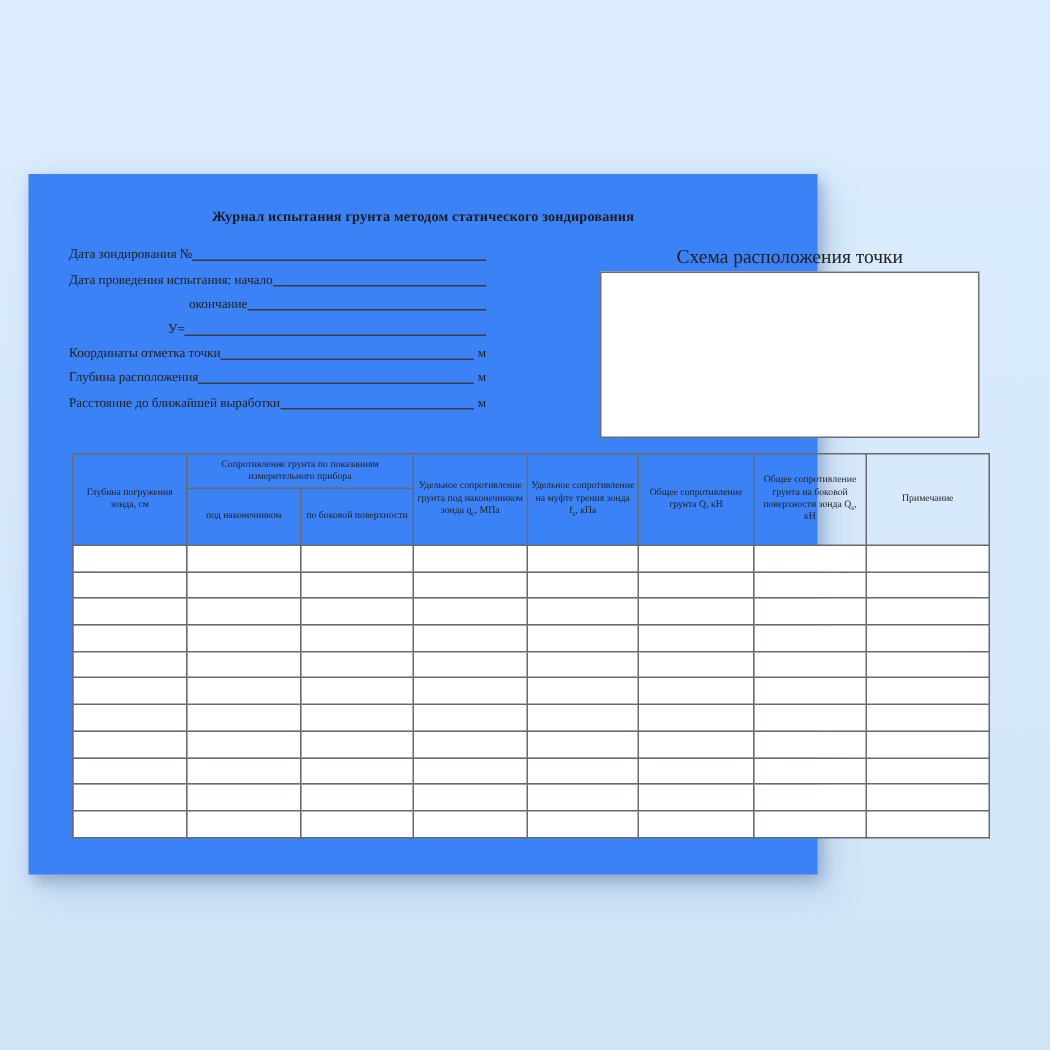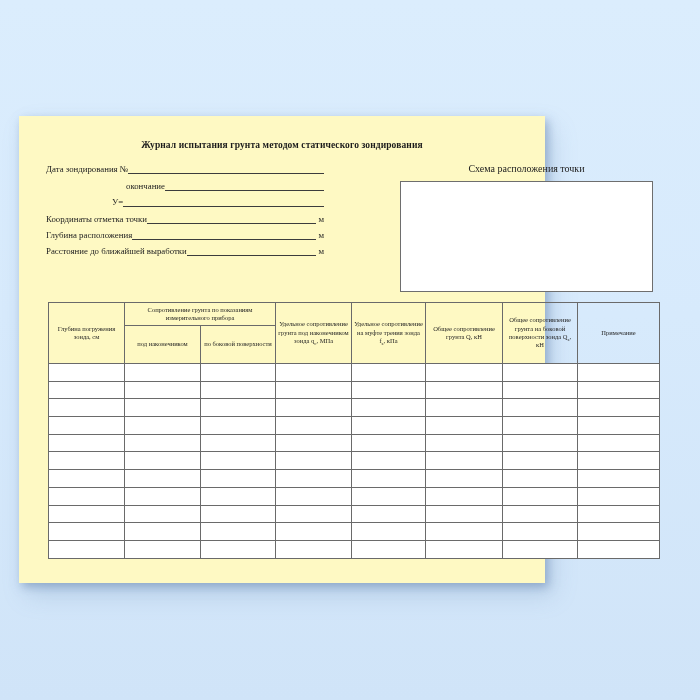--- a/index.html
+++ b/index.html
@@ -9,21 +9,21 @@
     font-family: "Liberation Serif", "DejaVu Serif", serif;
   }
   .bg {
     position: absolute; left: 0; top: 0;
     width: 700px; height: 700px;
     background: linear-gradient(to bottom, #dbedfd 0%, #d7eafc 45%, #d0e4f8 100%);
   }
   .paper {
     position: absolute; left: 19px; top: 116px;
     width: 526px; height: 467px;
-    background: #fef9c3;
+    background: #3b82f6;
     box-shadow: 3px 4px 9px rgba(105, 135, 175, 0.55), 8px 12px 22px rgba(120, 150, 190, 0.28);
   }
   .doc-title {
     position: absolute; left: 0; top: 24px; width: 100%;
     text-align: center;
     font-size: 9.5px; font-weight: bold; color: #1c1c1c;
     letter-spacing: 0.1px;
   }
   
   .fields {
@@ -39,21 +39,21 @@
     flex: 1 1 auto;
     border-bottom: 1px solid #3c3c3c;
     height: 11px;
   }
   .fline .unit { flex: 0 0 auto; padding-left: 2px; }
   .indent-80 { padding-left: 80px; text-align: center; }
   .indent-66 { padding-left: 66px; }
   
   .schema-label {
     position: absolute; left: 381px; top: 47px; width: 253px;
-    text-align: center; font-size: 10px; color: #222;
+    text-align: center; font-size: 13px; color: #222;
   }
   .schema-box {
     position: absolute; left: 381px; top: 65px;
     width: 253px; height: 111px;
     border: 1px solid #6e6e6e;
     background: #fff;
     box-sizing: border-box;
   }
   
   .tbl-wrap {
@@ -86,20 +86,24 @@
 
 <div class="bg"></div>
 
 <div class="paper">
 
   <div class="doc-title">Журнал испытания грунта методом статического зондирования</div>
 
   <div class="fields">
     <div class="fline">
       <span class="lbl">Дата зондирования №</span>
+      <span class="fill"></span>
+    </div>
+    <div class="fline">
+      <span class="lbl">Дата проведения испытания: начало</span>
       <span class="fill"></span>
     </div>
     <div class="fline indent-80">
       <span class="lbl">окончание</span>
       <span class="fill"></span>
     </div>
     <div class="fline indent-66">
       <span class="lbl">У=</span>
       <span class="fill"></span>
     </div>

